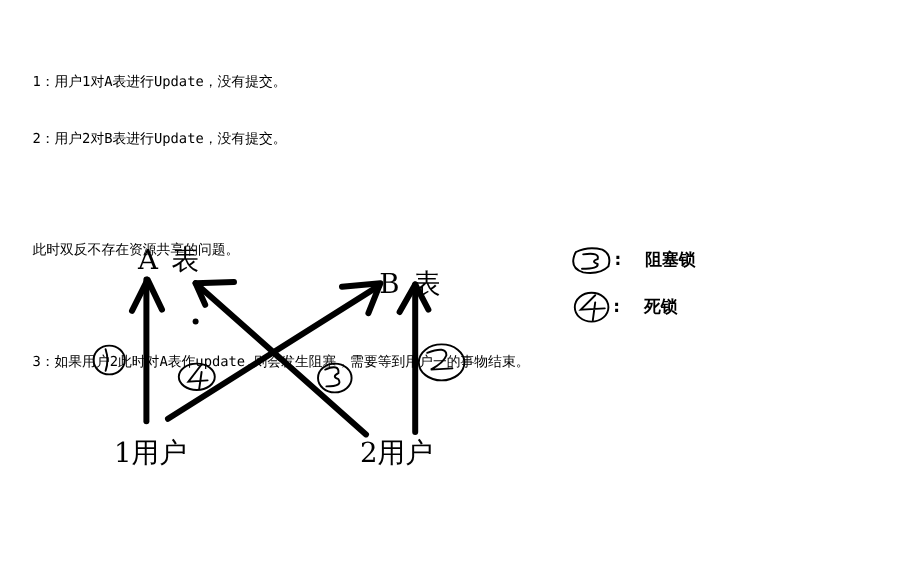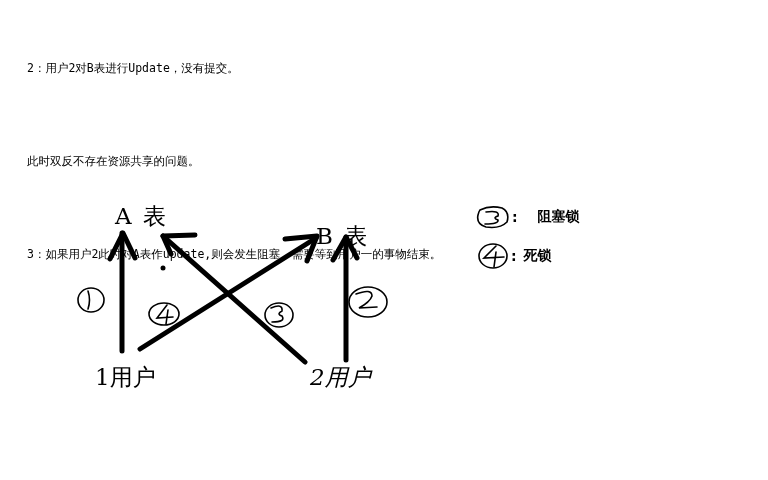--- a/index.html
+++ b/index.html
@@ -23,20 +23,21 @@
   .legend-item {
     position: absolute; display: flex; align-items: center;
     font-family: "DejaVu Sans", "Liberation Sans", sans-serif;
     font-weight: bold; font-size: 14px; color: #000;
   }
 </style>
 </head>
 <body>
 
 <div class="text-block">
+  <div class="line">1：用户1对A表进行Update，没有提交。</div>
   <div class="line">2：用户2对B表进行Update，没有提交。</div>
   <div class="blank"></div>
   <div class="line">此时双反不存在资源共享的问题。</div>
   <div class="blank"></div>
   <div class="line">3：如果用户2此时对A表作update,则会发生阻塞，需要等到用户一的事物结束。</div>
 </div>
 
 <svg class="diagram" viewBox="0 0 768 480" xmlns="http://www.w3.org/2000/svg">
   <g stroke="#000" stroke-width="5" stroke-linecap="round" stroke-linejoin="round" fill="none">
 
@@ -79,35 +80,35 @@
     <g>
       <ellipse cx="368" cy="302" rx="19" ry="15"></ellipse>
       <path d="M356 294 Q372 288 372 296 Q370 302 359 308 L377 307"></path>
     </g>
   </g>
 </svg>
 
 <div class="node-label table-label" style="left:115px; top:201px;text-align:right;">A 表</div>
 <div class="node-label table-label" style="left:316px; top:201px;margin-top:20px;">B 表</div>
 <div class="node-label user-label" style="left:95px; top:362px;">1用户</div>
-<div class="node-label user-label" style="left:310px; top:362px;font-style:italic;">2用户</div>
+<div class="node-label user-label" style="left:300px; top:362px;">2用户</div>
 
 <div class="legend-item" style="left:474px; top:204px;">
   <svg width="38" height="26" viewBox="0 0 38 26">
     <g stroke="#000" stroke-width="1.6" fill="none" stroke-linecap="round">
       <path d="M6 6 Q16 1 28 4 Q36 8 33 18 Q26 25 12 23 Q2 20 4 11 Q5 7 6 6"></path>
       <path d="M12 8 Q26 6 24 12 Q18 14 24 16 Q25 20 11 20"></path>
     </g>
   </svg>
   <span>:</span>
   <span style="margin-left:20px;">阻塞锁</span>
 </div>
 
 <div class="legend-item" style="left:477px; top:242px;">
   <svg width="34" height="28" viewBox="0 0 34 28">
     <g stroke="#000" stroke-width="1.6" fill="none" stroke-linecap="round">
       <ellipse cx="16" cy="14" rx="14" ry="12"></ellipse>
       <path d="M19 4 L7 16 L27 15 M19 10 L17 25"></path>
     </g>
   </svg>
   <span>:</span>
-  <span style="margin-left:7px;font-family:Liberation Serif, serif;">死锁</span>
+  <span style="margin-left:20px;font-family:Liberation Serif, serif;">死锁</span>
 </div>
 
 </body></html>

